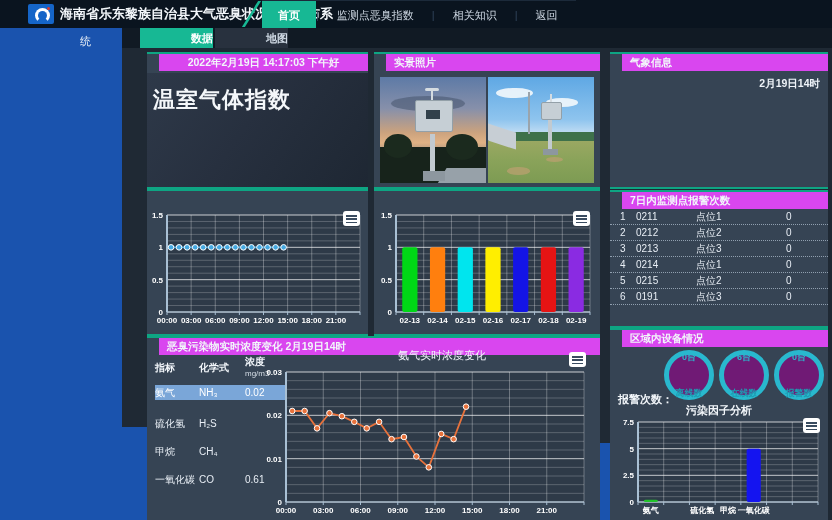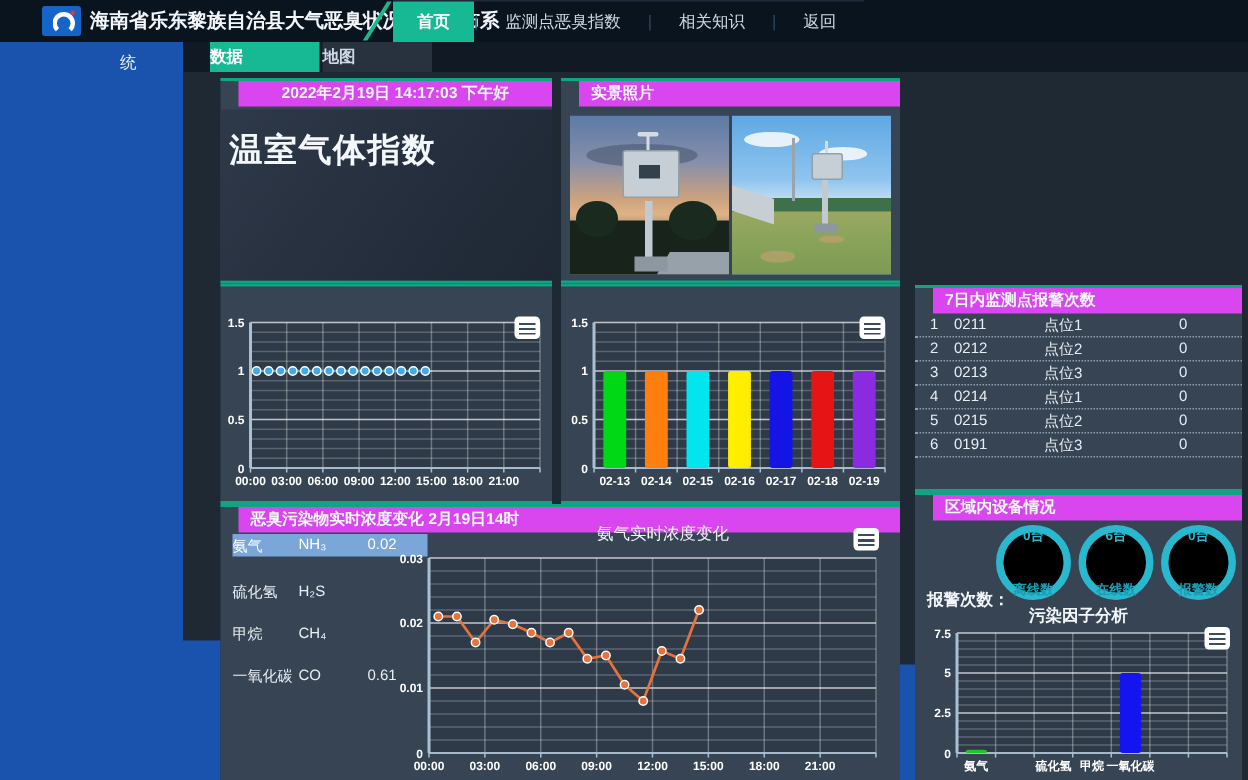--- a/index.html
+++ b/index.html
@@ -13,21 +13,21 @@
   #logo .dot{position:absolute;right:4px;top:3px;width:3px;height:3px;background:#e23a2e;border-radius:50%;}
   #app-title{position:absolute;left:60px;top:0;height:28px;line-height:28px;font-size:13px;font-weight:700;color:#f2f6fa;}
   .slash{position:absolute;left:236px;top:1px;width:14px;height:26px;border-right:3px solid #17b894;transform:skewX(-32deg);}
   #nav{position:absolute;left:262px;top:0;height:28px;display:flex;align-items:center;
        border-top:1px solid #1c2a3a;border-bottom:1px solid #1c2a3a;}
   .nav-item{height:28px;line-height:28px;padding:4px 18px;font-size:11px;color:#cfd9e4;cursor:pointer;white-space:nowrap;}
   .nav-item.active{background:#17b894;color:#fff;font-weight:700;padding:0 16px;}
   .nav-sep{color:#31455c;font-size:11px;}
   
   #tabstrip{position:absolute;left:122px;top:28px;width:710px;height:20px;background:#111a24;}
-  .tab{position:absolute;top:0;height:20px;line-height:20px;width:73px;text-align:left;
+  .tab{position:absolute;top:0;height:20px;line-height:20px;width:73px;text-align:right;
        font-size:11px;font-weight:700;color:#cfd9e4;cursor:pointer;}
   .tab.active{background:#17b894;color:#fff;}
   .tab.idle{background:#28313e;left:93px;}
   
   #sidebar{position:absolute;left:0;top:28px;width:122px;height:492px;background:#1a53ae;}
   #sidebar-label{position:absolute;left:80px;top:6px;font-size:11px;color:#eef3f8;}
   
   #main{position:absolute;left:122px;top:48px;width:710px;height:472px;background:#1f2934;}
   .blue-patch{position:absolute;background:#1a53ae;}
   #bp1{left:0;top:379px;width:25px;height:93px;}
@@ -87,21 +87,21 @@
   #c-daily{left:2px;top:2px;width:222px;height:139px;}
   #c-nh3{left:119px;top:28px;width:330px;height:152px;}
   #c-factor{left:2px;top:86px;width:214px;height:102px;}
   svg .tick{fill:#fff;font-size:8px;font-weight:700;font-family:"Liberation Sans",sans-serif;}
   .hamb{position:absolute;width:17px;height:15px;background:#fff;border-radius:3px;cursor:pointer;}
   .hamb::before{content:"";position:absolute;left:3px;right:3px;top:4px;height:8px;
      background:repeating-linear-gradient(180deg,#3a4c60 0 1.6px,transparent 1.6px 3.4px);}
   
   #dev-label{position:absolute;left:8px;top:62px;font-size:11px;font-weight:700;color:#f2f6fa;}
   #badges{position:absolute;left:54px;top:20px;display:flex;gap:5px;}
-  .badge{width:40px;height:40px;background:#000000;border:5px solid #29b8ce;border-radius:50%;
+  .badge{width:40px;height:40px;background:#701a75;border:5px solid #29b8ce;border-radius:50%;
          display:flex;flex-direction:column;align-items:center;justify-content:center;gap:26px;}
   .badge .cnt{font-size:9px;font-weight:700;color:#29b8ce;line-height:10px;}
   .badge .lbl{font-size:9px;font-weight:700;color:#1d9cb2;line-height:10px;}
   #factor-title{position:absolute;left:0;top:73px;width:100%;text-align:center;font-size:11px;font-weight:700;color:#f2f6fa;}
 </style>
 </head>
 <body>
 
 <div id="app">
 
@@ -214,20 +214,26 @@
             <circle cx="118.52083333333334" cy="54.33333333333334" r="2.8" fill="#45a8e0" stroke="#fff" stroke-width="1"></circle>
             <circle cx="126.5625" cy="54.33333333333334" r="2.8" fill="#45a8e0" stroke="#fff" stroke-width="1"></circle>
             <circle cx="134.60416666666666" cy="54.33333333333334" r="2.8" fill="#45a8e0" stroke="#fff" stroke-width="1"></circle>
           </svg></div>
       <div class="hamb" style="right:8px;top:20px;"></div>
     </div>
 
     <div id="p-odor" class="panel">
       <div class="ptitle">恶臭污染物实时浓度变化  2月19日14时</div>
       <div id="odor-table">
+        <div id="odor-head" class="ogrid">
+          <span>指标</span>
+          <span>化学式</span>
+          <span><span>浓度</span><br>
+            <span class="unit">mg/m3</span></span>
+        </div>
         <div class="orow ogrid hl">
           <span>氨气</span>
           <span>NH₃</span>
           <span>0.02</span>
         </div>
         <div class="orow ogrid">
           <span>硫化氢</span>
           <span>H₂S</span>
           <span></span>
         </div>
@@ -408,20 +414,24 @@
             <rect x="53.949999999999996" y="54.33333333333334" width="15.242857142857144" height="64.66666666666666" rx="2" fill="#ff7f0e"></rect>
             <rect x="81.66428571428573" y="54.33333333333334" width="15.242857142857144" height="64.66666666666666" rx="2" fill="#00e5ee"></rect>
             <rect x="109.37857142857143" y="54.33333333333334" width="15.242857142857144" height="64.66666666666666" rx="2" fill="#ffee00"></rect>
             <rect x="137.09285714285716" y="54.33333333333334" width="15.242857142857144" height="64.66666666666666" rx="2" fill="#1414e6"></rect>
             <rect x="164.80714285714285" y="54.33333333333334" width="15.242857142857144" height="64.66666666666666" rx="2" fill="#e61414"></rect>
             <rect x="192.52142857142857" y="54.33333333333334" width="15.242857142857144" height="64.66666666666666" rx="2" fill="#8a2be2"></rect>
           </svg></div>
       <div class="hamb" style="right:10px;top:20px;"></div>
     </div>
 
+    <div id="p-weather" class="panel">
+      <div class="ptitle">气象信息</div>
+      <div id="weather-time">2月19日14时</div>
+    </div>
 
     <div id="p-alarms" class="panel">
       <div class="ptitle">7日内监测点报警次数</div>
       <div class="arow agrid">
         <span>1</span>
         <span>0211</span>
         <span>点位1</span>
         <span>0</span>
       </div>
       <div class="arow agrid">

